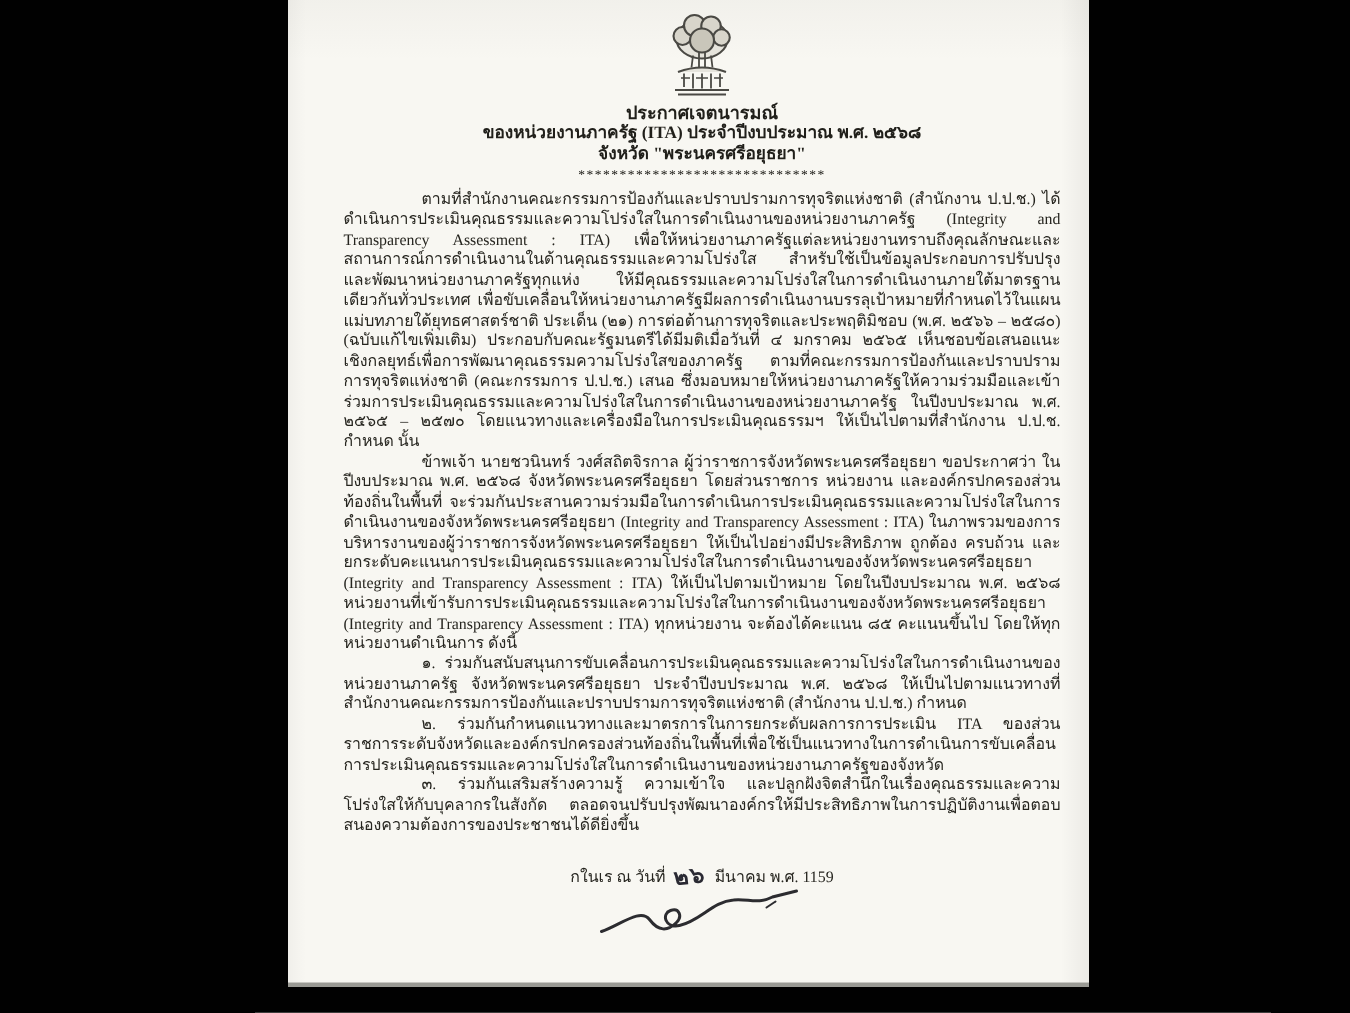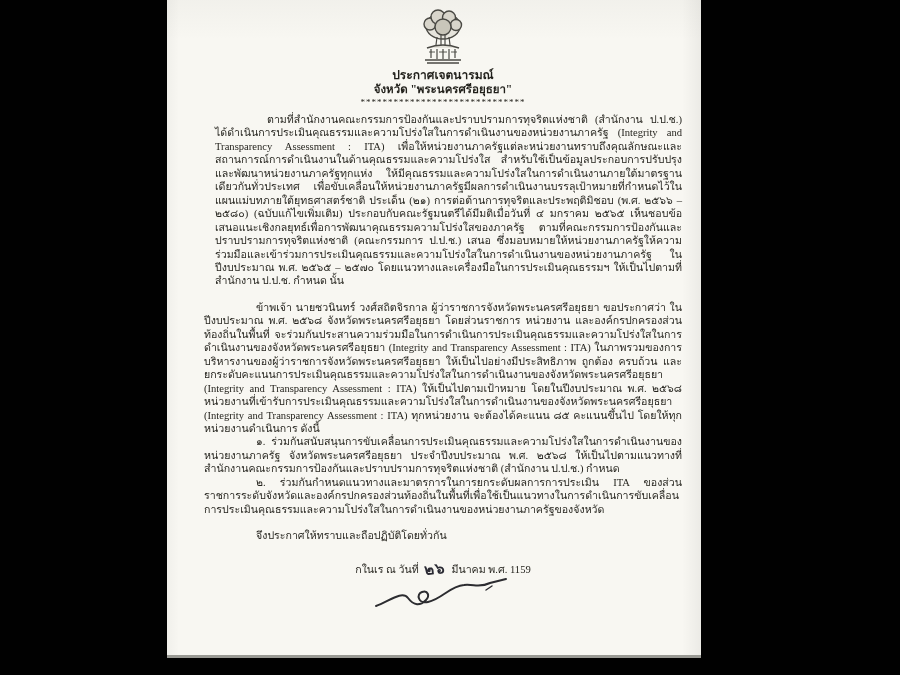--- a/index.html
+++ b/index.html
@@ -3,36 +3,36 @@
 <meta charset="utf-8">
 <style>
   html,body{margin:0;padding:0;}
   body{
     width:900px;height:675px;overflow:hidden;
     background:#000;
     font-family:"Liberation Serif","DejaVu Serif",serif;
   }
   .stage{position:relative;width:900px;height:675px;background:#010101;}
   .page{
-    position:absolute;left:167px;top:0;width:534px;height:658px;
+    position:absolute;left:192px;top:0;width:534px;height:658px;
     background:#f8f7f2;
     background-image:linear-gradient(180deg,rgba(120,120,110,0.05),rgba(0,0,0,0) 40px),
                      linear-gradient(90deg,rgba(0,0,0,0.03),rgba(0,0,0,0) 12px,rgba(0,0,0,0) 515px,rgba(0,0,0,0.05));
     border-bottom:3px solid #9a9a94;
     color:#26251f;
     box-sizing:border-box;
     padding:6px 19px 0 37px;
   }
   .emblem{width:56px;height:58px;margin:2px auto 1px auto;display:block;}
   .hdr{ text-align:center; font-size:11.5px; line-height:14px; font-weight:bold; color:#201f1a;}
   .hdr.title{font-size:12px;margin-top:2px;}
   .stars{text-align:center;font-size:9px;letter-spacing:1px;color:#201f1a;line-height:11px;margin-top:1px;}
   .bodytext{margin:0;font-size:10.6px;line-height:13.45px;text-align:justify;text-indent:52px;color:#26251f;}
-  .p-first{margin-top:5px;margin-left:11px;}
-  .p-declare{margin-top:13px;}
+  .p-first{margin-top:5px;}
+  .p-declare{}
   .closing{margin:13px 0 0 0;font-size:10.6px;line-height:13.45px;text-indent:52px;color:#26251f;}
   .dateline{margin-top:13px;text-align:center;font-size:10.6px;color:#26251f;}
   .hand-day{
     display:inline-block;font-size:15px;font-weight:bold;
     transform:rotate(-6deg) translateY(1px);
     font-family:"DejaVu Sans","Liberation Sans",sans-serif;
     color:#2a2a33;letter-spacing:1px;padding:0 3px;
   }
   .sig-wrap{text-align:center;margin-top:-4px;height:40px;position:relative;}
   .sig-wrap svg{display:inline-block;}
@@ -53,29 +53,30 @@
         <circle cx="28" cy="19" r="8" fill="#c9c6ba"></circle>
         <path d="M26 27 L26 38 M30 27 L30 38 M22 29 L21 37 M34 29 L35 37" stroke-width="1.2"></path>
         <path d="M12 40 Q28 34 44 40" fill="#e6e4dc"></path>
         <path d="M16 41 L16 50 M22 41 L22 51 M28 41 L28 51 M34 41 L34 51 M40 41 L40 50" stroke-width="1.2"></path>
         <path d="M14 44 L20 44 M24 44 L32 44 M36 44 L42 44" stroke-width="0.9"></path>
         <path d="M10 52 L46 52 M12 55 L44 55" stroke-width="1.3"></path>
       </g>
     </svg>
 
     <div class="hdr title">ประกาศเจตนารมณ์</div>
+    <div class="hdr">ของหน่วยงานภาครัฐ (ITA) ประจำปีงบประมาณ พ.ศ. ๒๕๖๘</div>
     <div class="hdr">จังหวัด "พระนครศรีอยุธยา"</div>
     <div class="stars">******************************</div>
 
     <p class="bodytext p-first">ตามที่สำนักงานคณะกรรมการป้องกันและปราบปรามการทุจริตแห่งชาติ (สำนักงาน ป.ป.ช.) ได้ดำเนินการประเมินคุณธรรมและความโปร่งใสในการดำเนินงานของหน่วยงานภาครัฐ (Integrity and Transparency Assessment : ITA) เพื่อให้หน่วยงานภาครัฐแต่ละหน่วยงานทราบถึงคุณลักษณะและสถานการณ์การดำเนินงานในด้านคุณธรรมและความโปร่งใส สำหรับใช้เป็นข้อมูลประกอบการปรับปรุงและพัฒนาหน่วยงานภาครัฐทุกแห่ง ให้มีคุณธรรมและความโปร่งใสในการดำเนินงานภายใต้มาตรฐานเดียวกันทั่วประเทศ เพื่อขับเคลื่อนให้หน่วยงานภาครัฐมีผลการดำเนินงานบรรลุเป้าหมายที่กำหนดไว้ในแผนแม่บทภายใต้ยุทธศาสตร์ชาติ ประเด็น (๒๑) การต่อต้านการทุจริตและประพฤติมิชอบ (พ.ศ. ๒๕๖๖ – ๒๕๘๐) (ฉบับแก้ไขเพิ่มเติม) ประกอบกับคณะรัฐมนตรีได้มีมติเมื่อวันที่ ๔ มกราคม ๒๕๖๕ เห็นชอบข้อเสนอแนะเชิงกลยุทธ์เพื่อการพัฒนาคุณธรรมความโปร่งใสของภาครัฐ ตามที่คณะกรรมการป้องกันและปราบปรามการทุจริตแห่งชาติ (คณะกรรมการ ป.ป.ช.) เสนอ ซึ่งมอบหมายให้หน่วยงานภาครัฐให้ความร่วมมือและเข้าร่วมการประเมินคุณธรรมและความโปร่งใสในการดำเนินงานของหน่วยงานภาครัฐ ในปีงบประมาณ พ.ศ. ๒๕๖๕ – ๒๕๗๐ โดยแนวทางและเครื่องมือในการประเมินคุณธรรมฯ ให้เป็นไปตามที่สำนักงาน ป.ป.ช. กำหนด นั้น</p>
     <p class="bodytext p-declare">ข้าพเจ้า นายชวนินทร์  วงศ์สถิตจิรกาล ผู้ว่าราชการจังหวัดพระนครศรีอยุธยา ขอประกาศว่า ในปีงบประมาณ พ.ศ. ๒๕๖๘ จังหวัดพระนครศรีอยุธยา โดยส่วนราชการ หน่วยงาน และองค์กรปกครองส่วนท้องถิ่นในพื้นที่ จะร่วมกันประสานความร่วมมือในการดำเนินการประเมินคุณธรรมและความโปร่งใสในการดำเนินงานของจังหวัดพระนครศรีอยุธยา (Integrity and Transparency Assessment : ITA) ในภาพรวมของการบริหารงานของผู้ว่าราชการจังหวัดพระนครศรีอยุธยา ให้เป็นไปอย่างมีประสิทธิภาพ ถูกต้อง ครบถ้วน และยกระดับคะแนนการประเมินคุณธรรมและความโปร่งใสในการดำเนินงานของจังหวัดพระนครศรีอยุธยา (Integrity and Transparency Assessment : ITA) ให้เป็นไปตามเป้าหมาย โดยในปีงบประมาณ พ.ศ. ๒๕๖๘ หน่วยงานที่เข้ารับการประเมินคุณธรรมและความโปร่งใสในการดำเนินงานของจังหวัดพระนครศรีอยุธยา (Integrity and Transparency Assessment : ITA) ทุกหน่วยงาน จะต้องได้คะแนน ๘๕ คะแนนขึ้นไป โดยให้ทุกหน่วยงานดำเนินการ ดังนี้</p>
     <p class="bodytext">๑. ร่วมกันสนับสนุนการขับเคลื่อนการประเมินคุณธรรมและความโปร่งใสในการดำเนินงานของหน่วยงานภาครัฐ จังหวัดพระนครศรีอยุธยา ประจำปีงบประมาณ พ.ศ. ๒๕๖๘ ให้เป็นไปตามแนวทางที่สำนักงานคณะกรรมการป้องกันและปราบปรามการทุจริตแห่งชาติ (สำนักงาน ป.ป.ช.) กำหนด</p>
     <p class="bodytext">๒. ร่วมกันกำหนดแนวทางและมาตรการในการยกระดับผลการการประเมิน ITA ของส่วนราชการระดับจังหวัดและองค์กรปกครองส่วนท้องถิ่นในพื้นที่เพื่อใช้เป็นแนวทางในการดำเนินการขับเคลื่อนการประเมินคุณธรรมและความโปร่งใสในการดำเนินงานของหน่วยงานภาครัฐของจังหวัด</p>
+    <p class="bodytext">๓. ร่วมกันเสริมสร้างความรู้ ความเข้าใจ และปลูกฝังจิตสำนึกในเรื่องคุณธรรมและความโปร่งใสให้กับบุคลากรในสังกัด ตลอดจนปรับปรุงพัฒนาองค์กรให้มีประสิทธิภาพในการปฏิบัติงานเพื่อตอบสนองความต้องการของประชาชนได้ดียิ่งขึ้น</p>
 
-    <p class="closing">จึงประกาศให้ทราบและถือปฏิบัติโดยทั่วกัน</p>
 
     <div class="dateline">
       <span>กในเร ณ วันที่</span>
       <span class="hand-day">๒๖</span>
       <span>มีนาคม พ.ศ. 1159</span>
     </div>
 
     <div class="sig-wrap">
       <svg width="150" height="38" viewBox="0 0 150 38">
         <path d="M8 30 C 20 26, 34 14, 40 22 C 46 30, 52 30, 58 24

